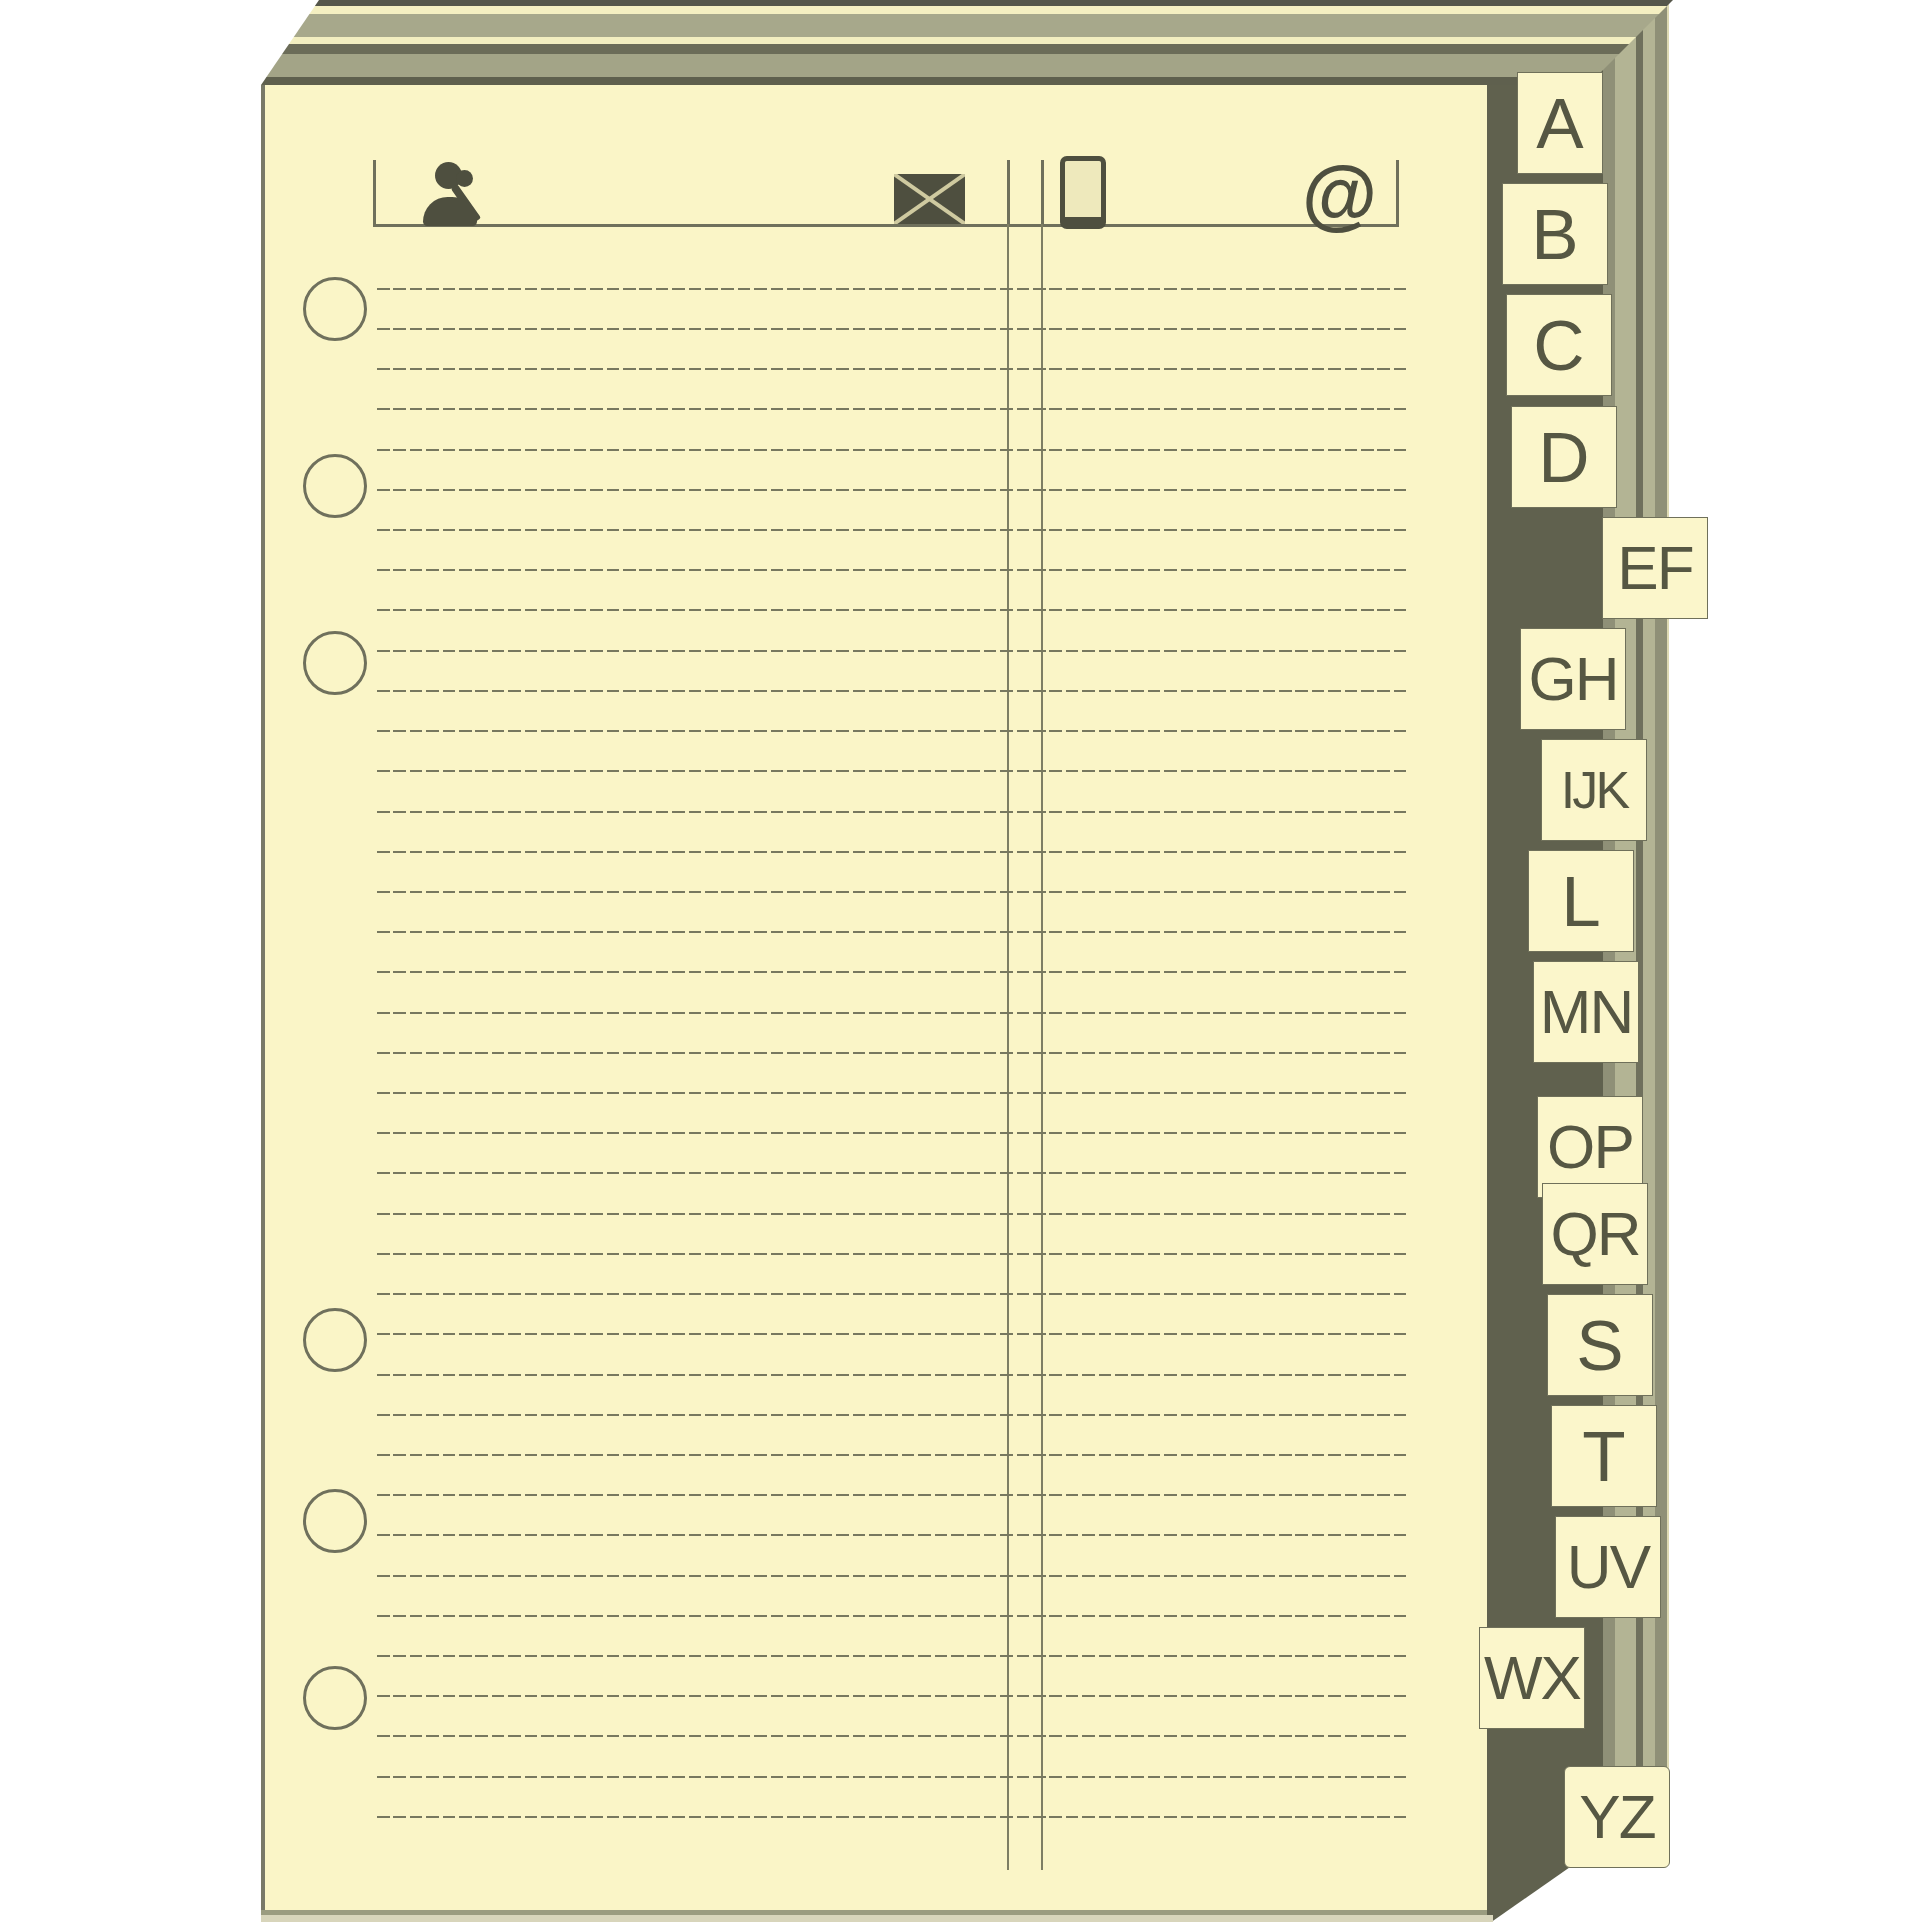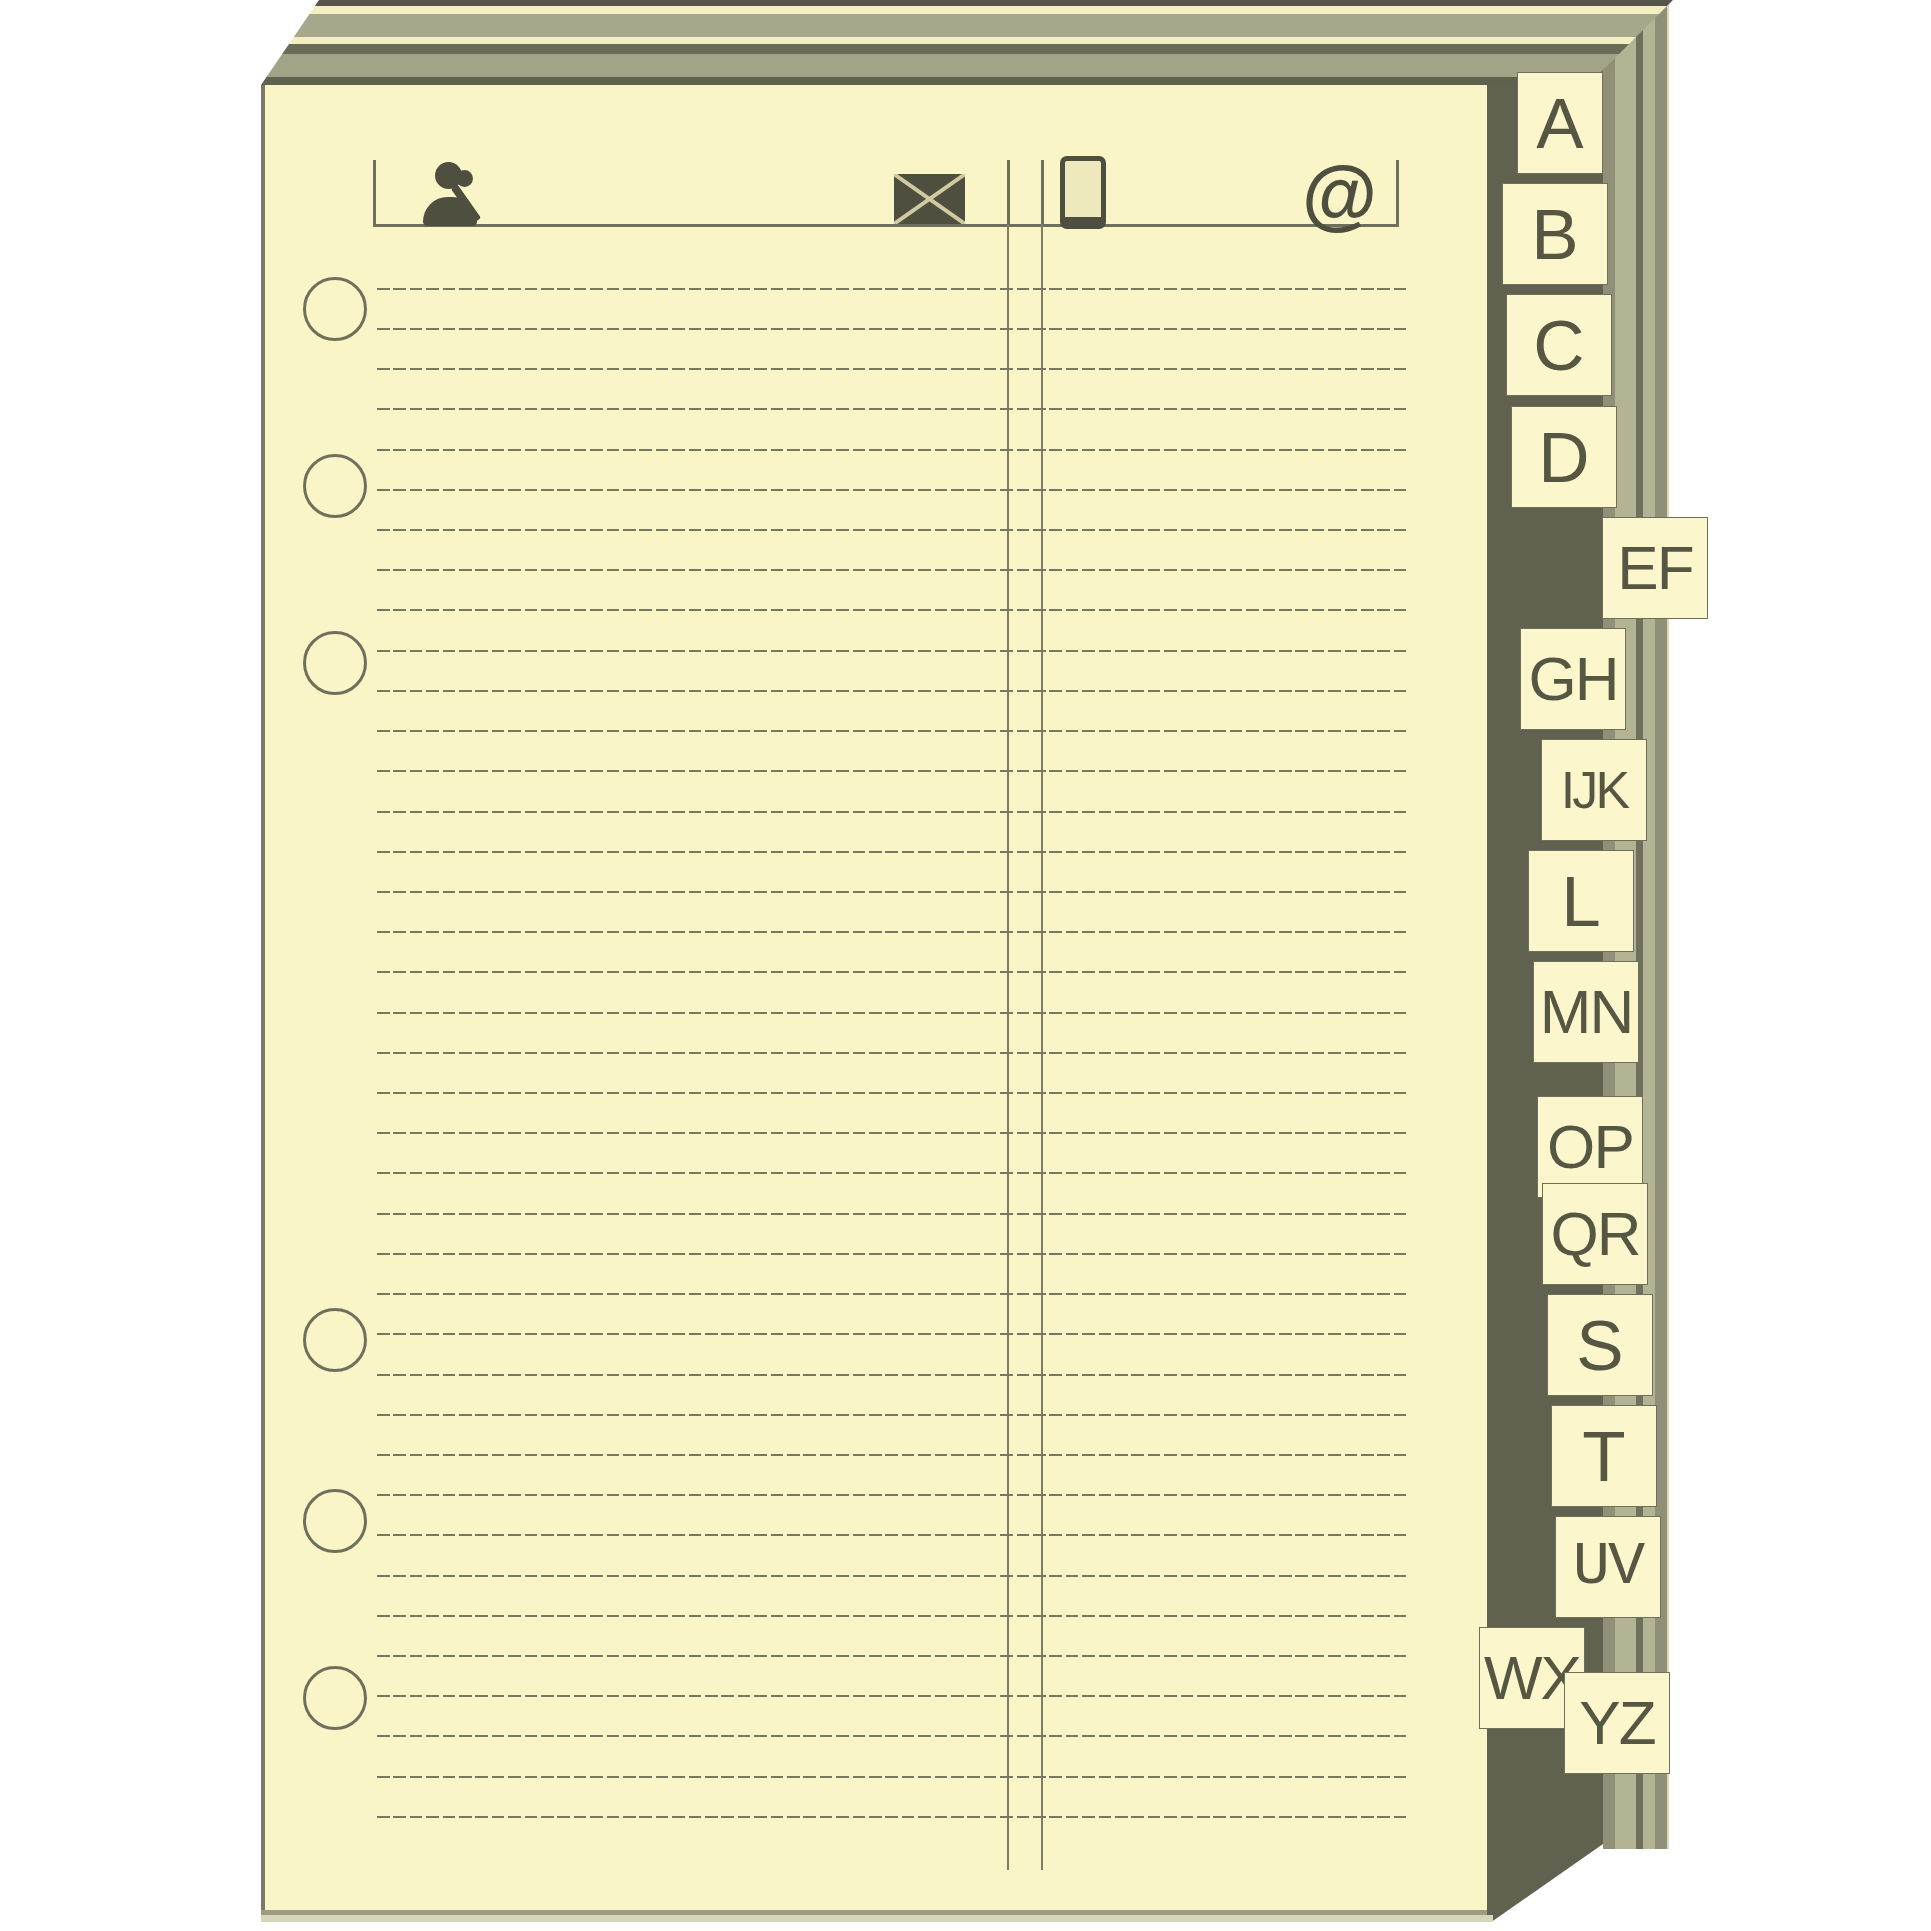--- a/index.html
+++ b/index.html
@@ -186,19 +186,19 @@
     <div class="tab len1" style="top: 406px; left: 1511px;">D</div>
     <div class="tab len2" style="top: 517px; left: 1602px;">EF</div>
     <div class="tab len2" style="top: 628px; left: 1520px;">GH</div>
     <div class="tab len3" style="top: 739px; left: 1525px;">IJK</div>
     <div class="tab len1" style="top: 850px; left: 1528px;">L</div>
     <div class="tab len2" style="top: 961px; left: 1533px;">MN</div>
     <div class="tab len2" style="top: 1096px; left: 1537px;">OP</div>
     <div class="tab len2" style="top: 1183px; left: 1542px;">QR</div>
     <div class="tab len1" style="top: 1294px; left: 1547px;">S</div>
     <div class="tab len1" style="top: 1405px; left: 1551px;">T</div>
-    <div class="tab len2" style="top: 1516px; left: 1555px; font-family: Liberation Mono, monospace;">UV</div>
+    <div class="tab len2" style="top: 1516px; left: 1555px;">UV</div>
     <div class="tab len2" style="top: 1627px; left: 1479px;">WX</div>
-    <div class="tab len2" style="top: 1672px; left: 1564px;">YZ</div>
+    <div class="tab len2" style="top: 1766px; left: 1564px; border-radius: 6px;">YZ</div>
   </div>
 
 </div>
 
 
 </body></html>

